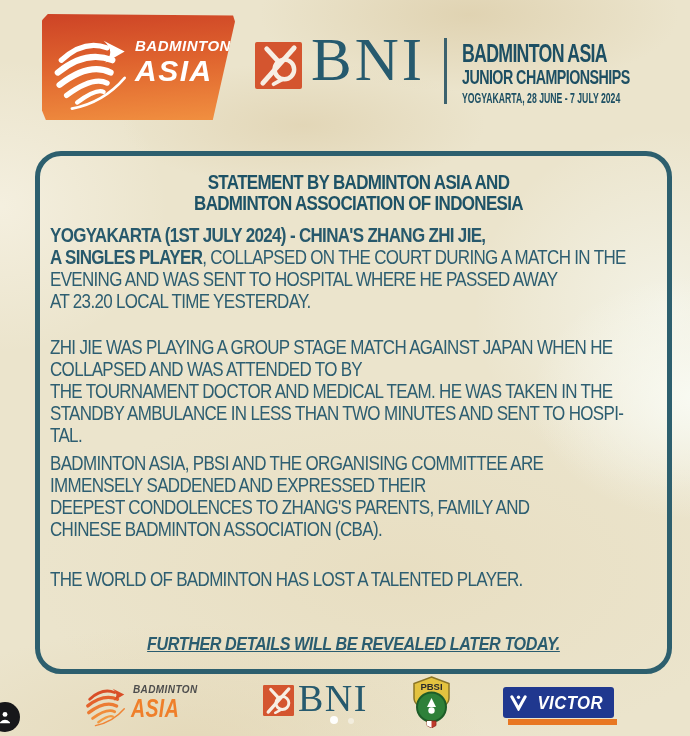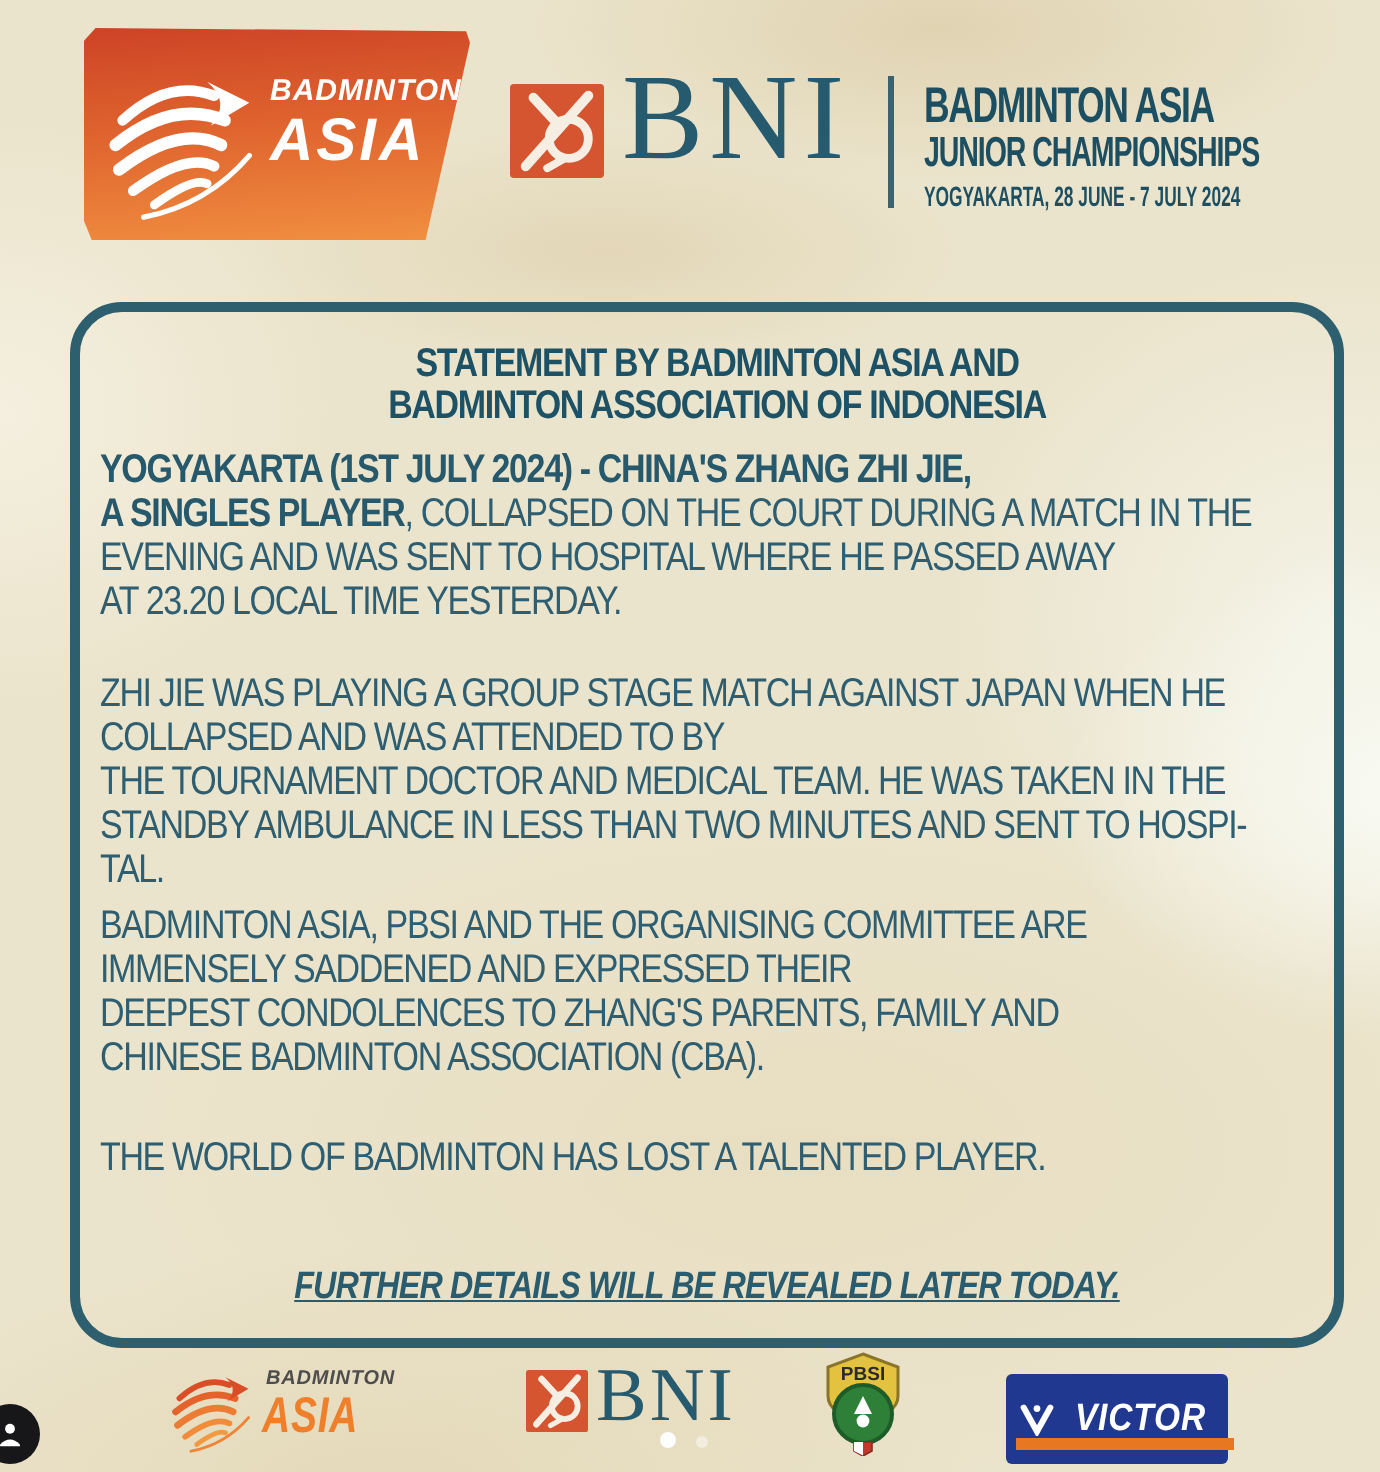--- a/index.html
+++ b/index.html
@@ -52,21 +52,21 @@
   .note{position:absolute;top:477px;left:0;right:0;text-align:center;color:#2a5c6f;font-style:italic;font-weight:700;text-decoration:underline;}
   .note-t{font-size:19px;line-height:22px;letter-spacing:-.5px;transform:scaleX(.85);transform-origin:50% 0;white-space:nowrap;}
   
   .f-ba-icon{position:absolute;left:83px;top:679px;width:48px;height:50px;}
   .f-ba-t1{position:absolute;left:133px;top:684px;font-size:10px;font-weight:700;font-style:italic;color:#4d4d4d;letter-spacing:.4px;white-space:nowrap;}
   .f-ba-t2{position:absolute;left:131px;top:696px;font-size:25px;font-weight:700;font-style:italic;color:#ef7f2a;letter-spacing:.5px;transform:scaleX(.78);transform-origin:0 0;white-space:nowrap;line-height:25px;}
   .f-bni-emblem{position:absolute;left:263px;top:684px;width:31px;height:33px;}
   .f-bni-word{position:absolute;left:298px;top:679px;font-family:"Liberation Serif",serif;font-size:38px;line-height:38px;color:#265a6e;letter-spacing:1.5px;}
   .f-pbsi{position:absolute;left:411px;top:676px;width:41px;height:52px;}
   .victor-box{
-    position:absolute;left:503px;top:687px;width:111px;height:45px;border-radius:3px;
+    position:absolute;left:503px;top:687px;width:111px;height:31px;border-radius:3px;
     background:#20388f;display:flex;align-items:center;justify-content:center;gap:5px;
   }
   .victor-box svg{width:19px;height:16px;flex:0 0 auto;}
   .victor-word{color:#ffffff;font-size:19px;font-weight:700;font-style:italic;letter-spacing:.5px;transform:scaleX(.88);transform-origin:50% 50%;white-space:nowrap;}
   .victor-stripe{position:absolute;left:508px;top:719px;width:109px;height:6px;background:#e87722;}
   
   .tagged-btn{position:absolute;left:-10px;top:702px;width:30px;height:30px;border-radius:50%;background:#17171a;display:flex;align-items:center;justify-content:center;}
   .tagged-btn svg{width:14px;height:14px;}
   .dot{position:absolute;border-radius:50%;}
   .dot1{left:330px;top:716px;width:8px;height:8px;background:rgba(255,255,255,.95);}

